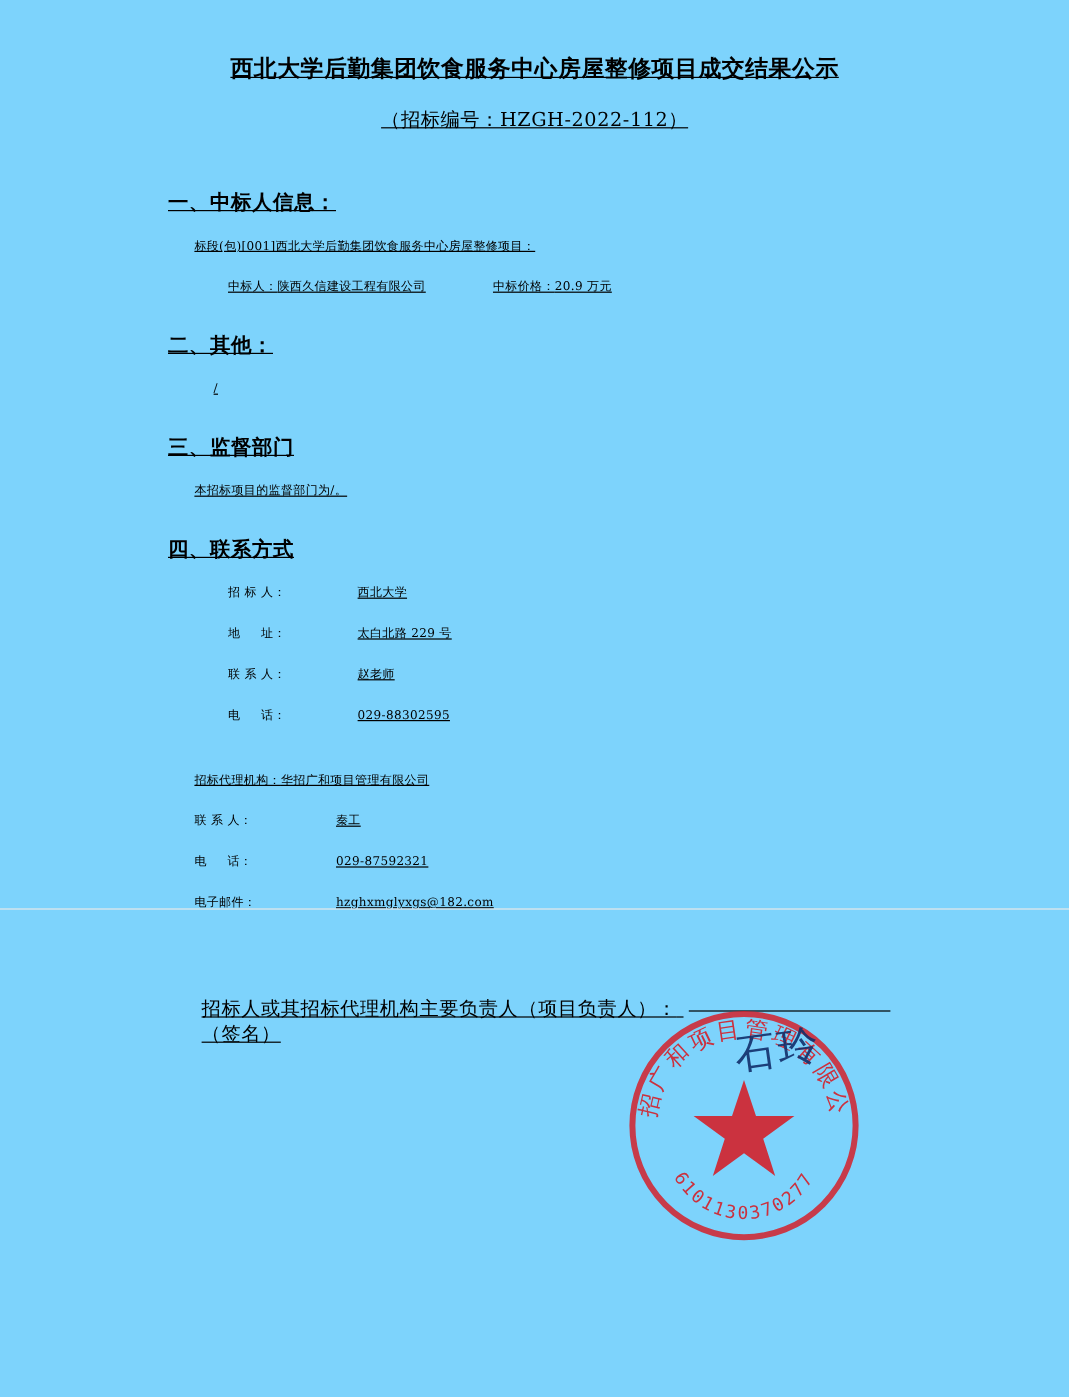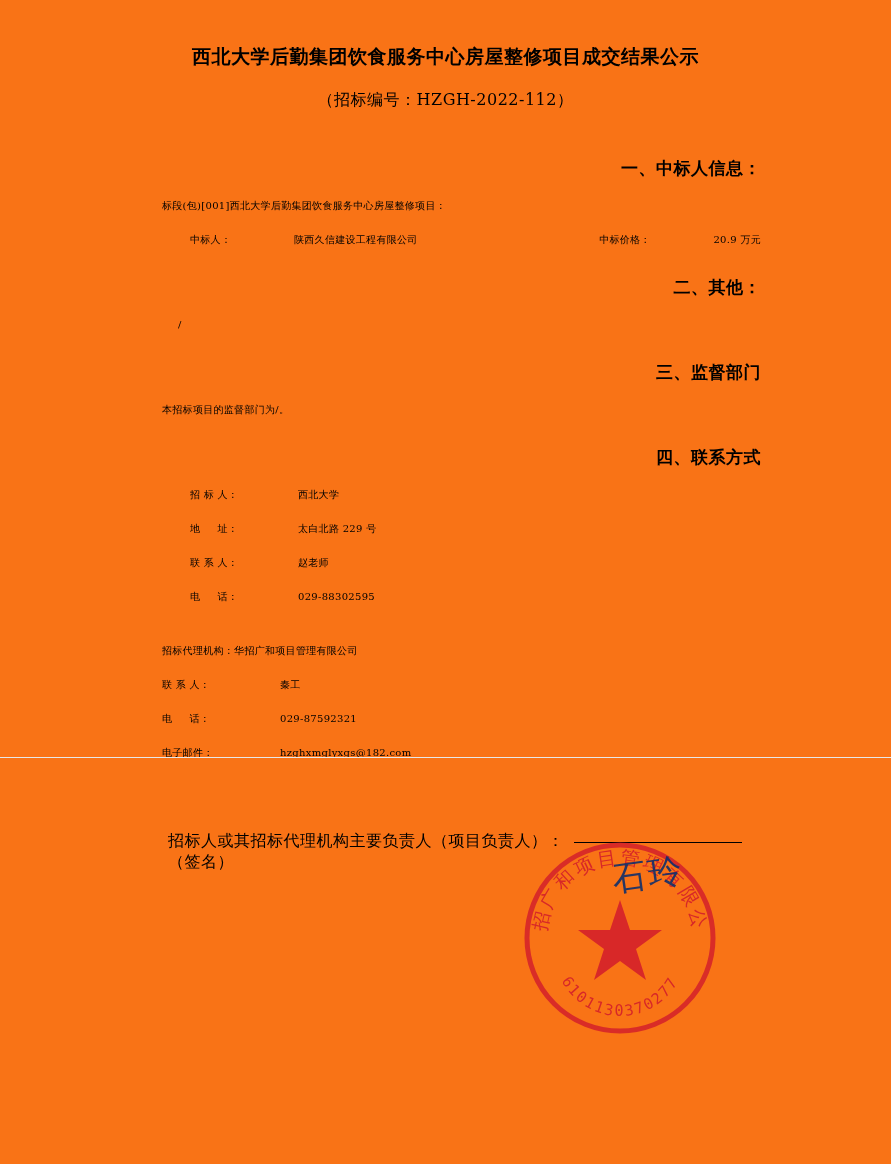--- a/index.html
+++ b/index.html
@@ -4,24 +4,25 @@
 <style>
   html, body {
     margin: 0;
     padding: 0;
     background: #ffffff;
   }
   .page {
     position: relative;
     width: 891px;
     height: 1164px;
-    background: #f97316;
+    background: #7dd3fc;
     font-family: "DejaVu Serif", "Liberation Serif", serif;
     color: #000000;
     overflow: hidden;
+    text-decoration: underline;
   }
 
   .title {
     text-align: center;
     font-family: "DejaVu Sans", "Liberation Sans", sans-serif;
     font-weight: bold;
     font-size: 19px;
     letter-spacing: 0.5px;
     margin-top: 44px;
   }
@@ -37,37 +38,35 @@
     margin-top: 46px;
     padding: 0 130px 0 140px;
   }
 
   .section-head {
     font-family: "DejaVu Sans", "Liberation Sans", sans-serif;
     font-weight: bold;
     font-size: 17px;
     margin: 0 0 4px 0;
     letter-spacing: 0.5px;
-    text-align: right;
   }
   .sec-gap { margin-top: 28px; }
 
   .line {
     font-size: 10px;
     line-height: 1.6;
     margin: 18px 0 6px 22px;
     letter-spacing: 0.3px;
   }
   .line.indent2 { margin-left: 50px; }
   .line.slash { margin-left: 38px; }
 
   .pair {
     display: flex;
     align-items: baseline;
-    justify-content: space-between;
   }
   .pair .k { white-space: pre; }
   .pair .v { }
   .gap-lg { display: inline-block; width: 56px; }
 
   .contact-block { margin-top: 6px; }
   .agency-block { margin-top: 38px; }
 
   .label-col {
     display: inline-block;

